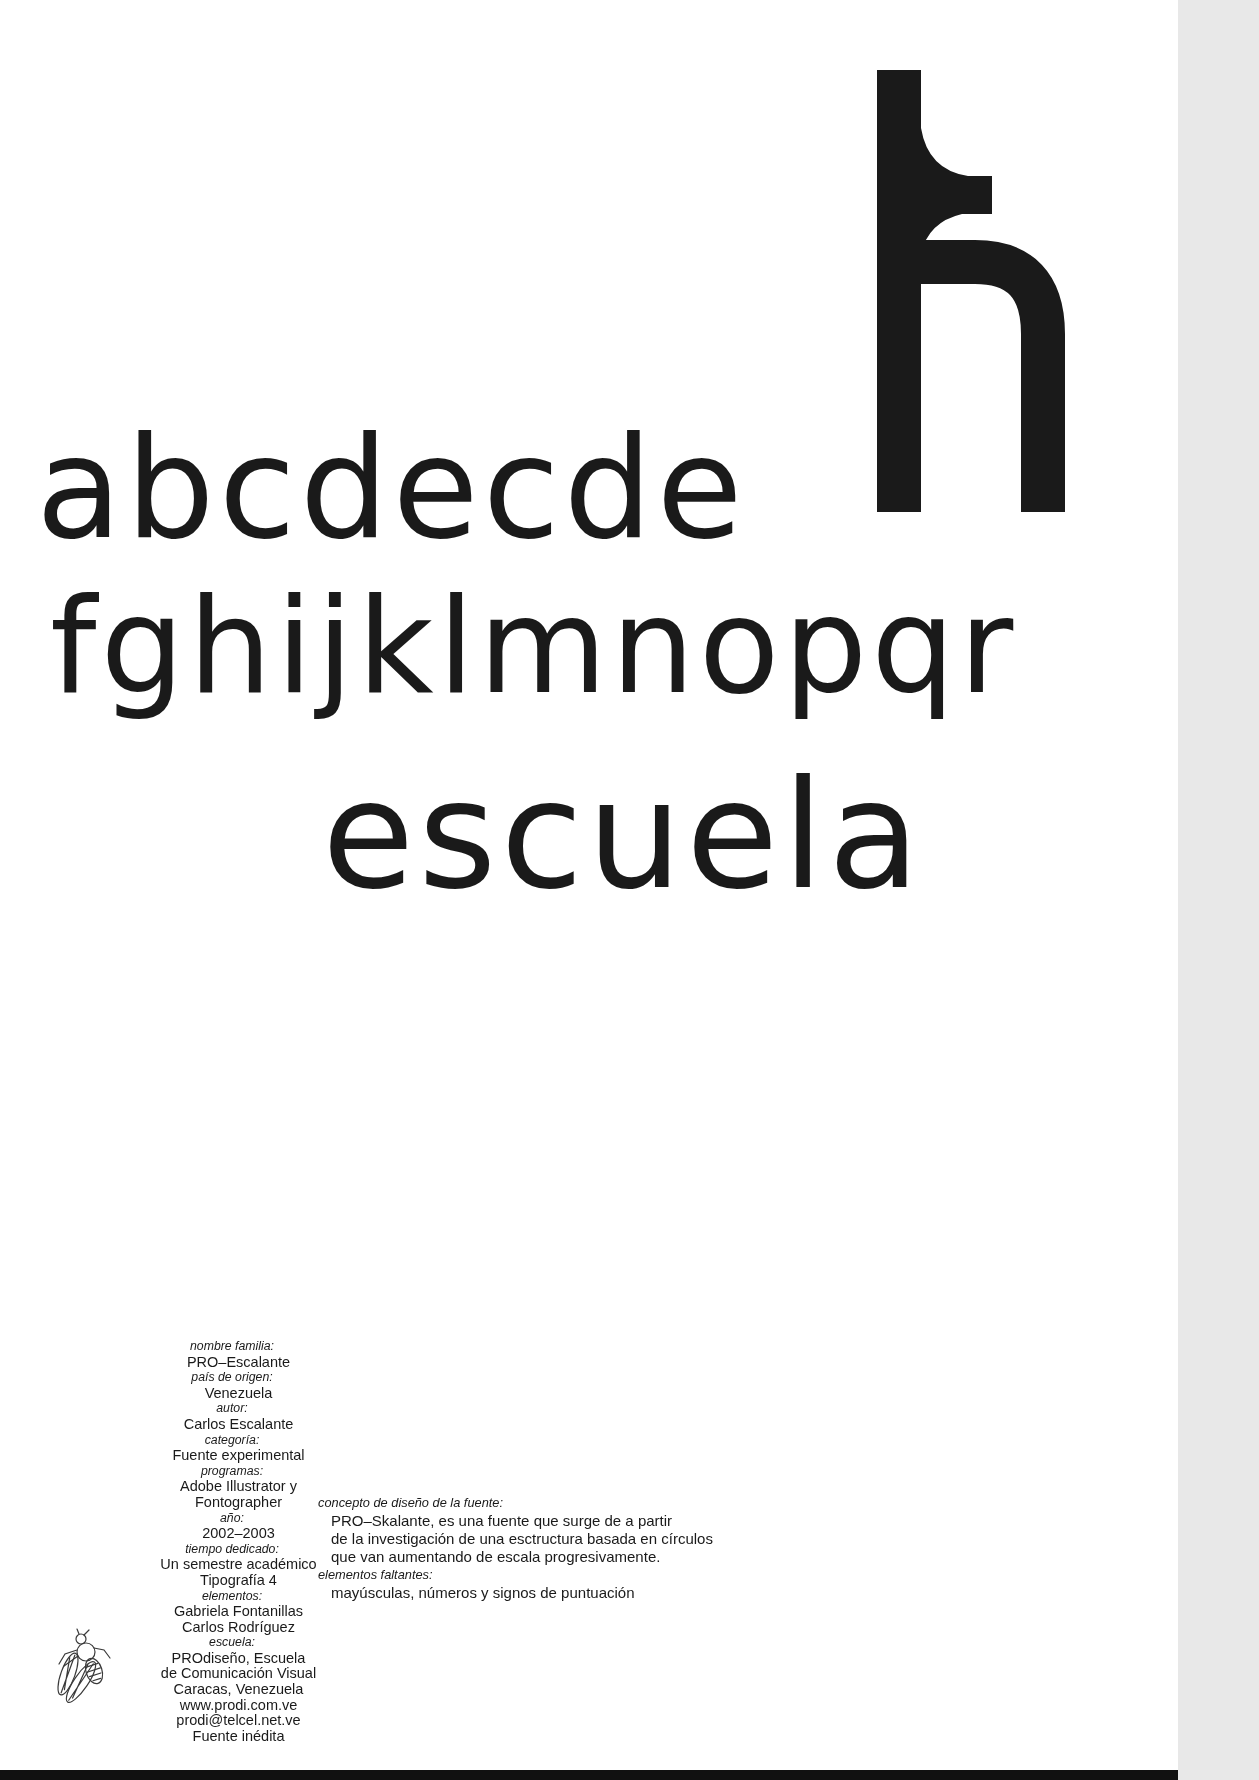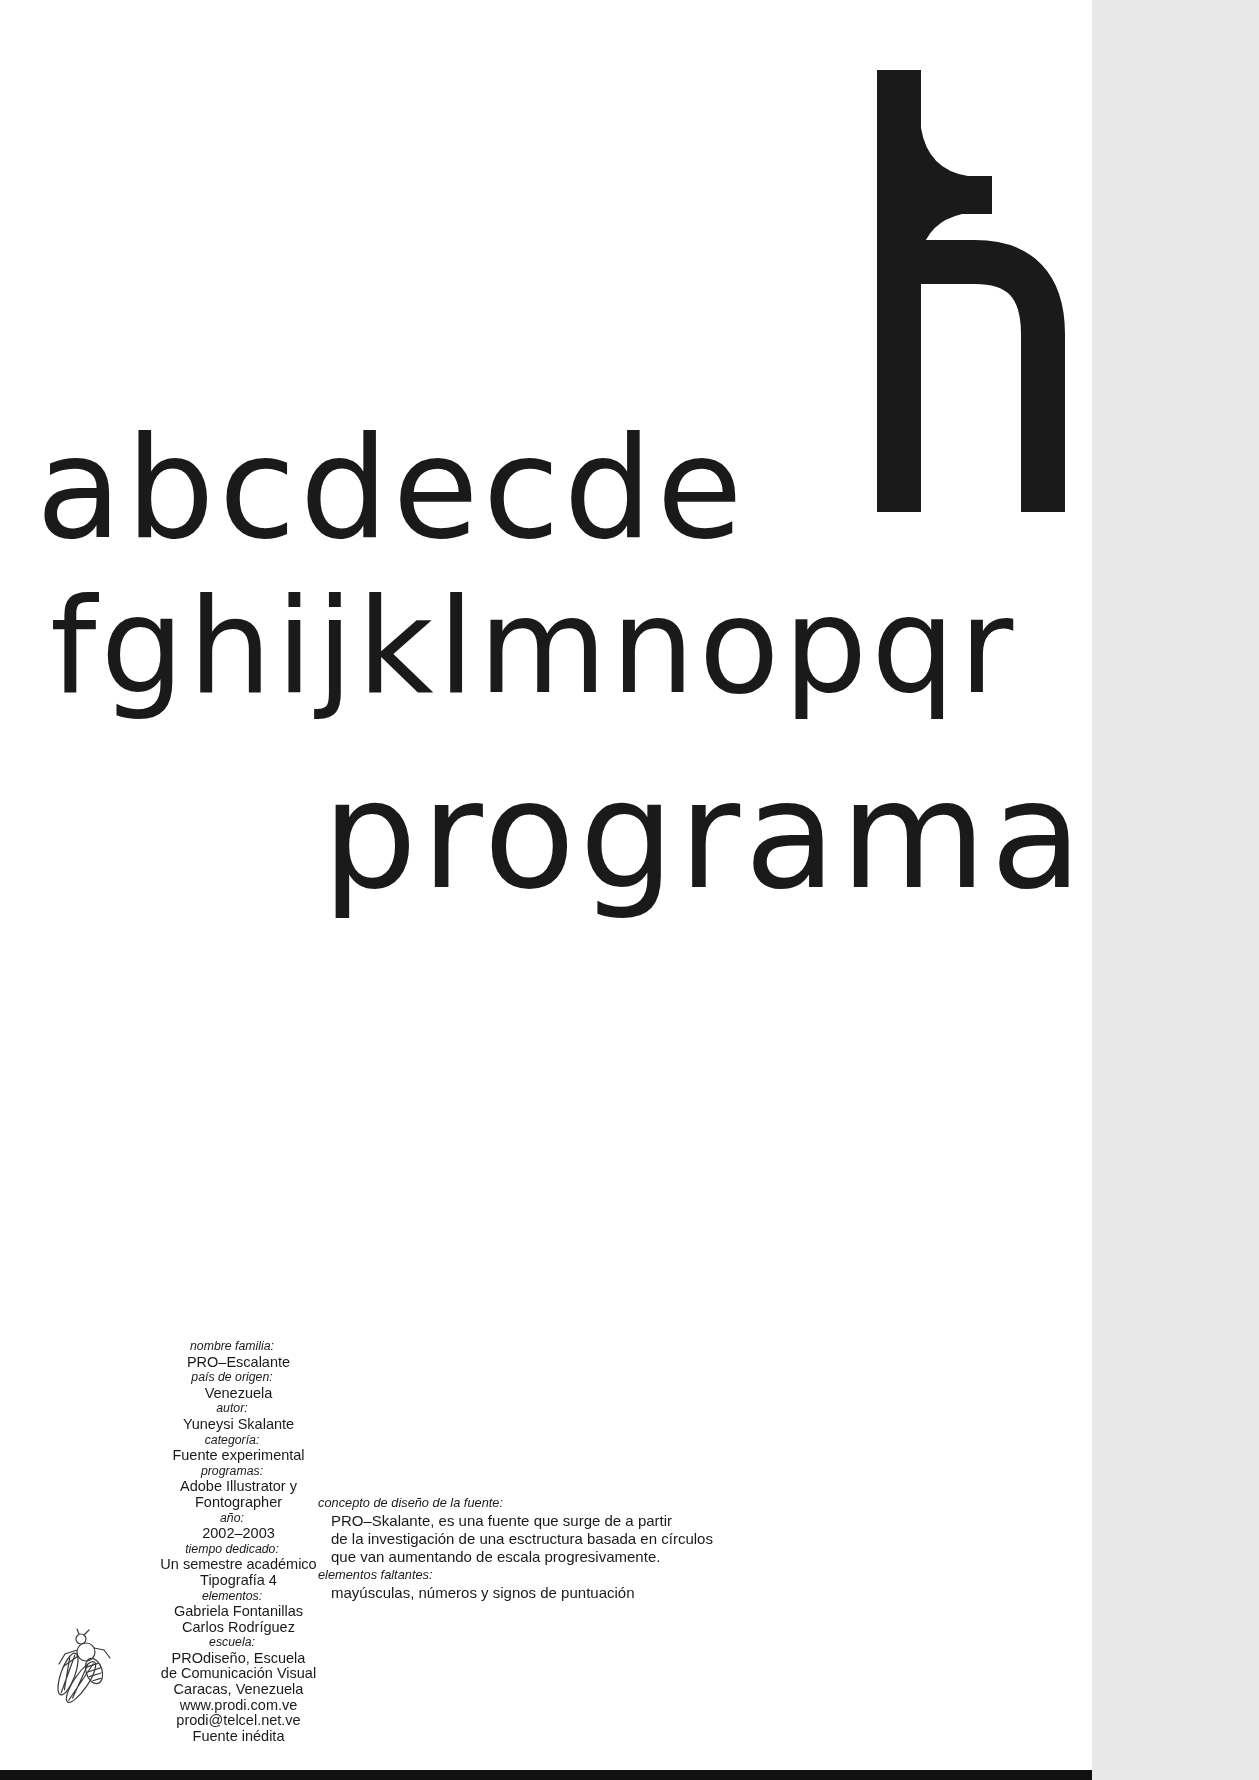--- a/index.html
+++ b/index.html
@@ -1,18 +1,18 @@
 <!DOCTYPE html>
 <html><head>
 <meta charset="utf-8">
 <style>
   html,body{margin:0;padding:0;background:#e8e8e8;}
   .poster{
     position:relative;
-    width:1092px;height:1780px;
+    width:1178px;height:1780px;
     background:#ffffff;
     overflow:hidden;
     font-family:"Liberation Sans",sans-serif;
     color:#1a1a1a;
   }
   
   .specimen{
     position:absolute;
     font-family:"DejaVu Sans",sans-serif;
     line-height:1;
@@ -60,21 +60,21 @@
       <rect x="877" y="70" width="44" height="442"></rect>
       <path d="M921 128 Q928 170 968 176 L921 176 Z"></path>
       <rect x="921" y="176" width="71" height="38"></rect>
       <path d="M921 214 L962 214 Q928 222 921 254 Z"></path>
     </g>
     <path d="M921 262 H975 Q1043 262 1043 334 V512" fill="none" stroke="#1a1a1a" stroke-width="44"></path>
   </svg>
 
   <div class="specimen row1">abcdecde</div>
   <div class="specimen row2">fghijklmnopqr</div>
-  <div class="specimen row3">programas</div>
+  <div class="specimen row3">escuela</div>
 
 
   <svg class="fly-svg" viewBox="0 0 75 92" aria-hidden="true">
     <g fill="none" stroke="#3a3a3a" stroke-width="1.2" stroke-linecap="round">
       <circle cx="33" cy="11" r="5"></circle>
       <path d="M36 7 l5 -5 M31 6 l-2 -5"></path>
       <ellipse cx="38" cy="24" rx="9" ry="9"></ellipse>
       <g transform="rotate(-18 46 43)">
         <ellipse cx="46" cy="43" rx="8" ry="13"></ellipse>
         <path d="M40 37 h12 M39 42 h14 M40 47 h12 M42 52 h8"></path>
@@ -92,21 +92,21 @@
       <path d="M46 20 l10 2 l6 8"></path>
     </g>
   </svg>
 
   <div class="info-col">
     <div class="lbl">nombre familia:</div>
     <div class="val">PRO–Escalante</div>
     <div class="lbl">país de origen:</div>
     <div class="val">Venezuela</div>
     <div class="lbl">autor:</div>
-    <div class="val">Yuneysi Skalante</div>
+    <div class="val">Carlos Escalante</div>
     <div class="lbl">categoría:</div>
     <div class="val">Fuente experimental</div>
     <div class="lbl">programas:</div>
     <div class="val">Adobe Illustrator y</div>
     <div class="val">Fontographer</div>
     <div class="lbl">año:</div>
     <div class="val">2002–2003</div>
     <div class="lbl">tiempo dedicado:</div>
     <div class="val">Un semestre académico</div>
     <div class="val">Tipografía 4</div>

